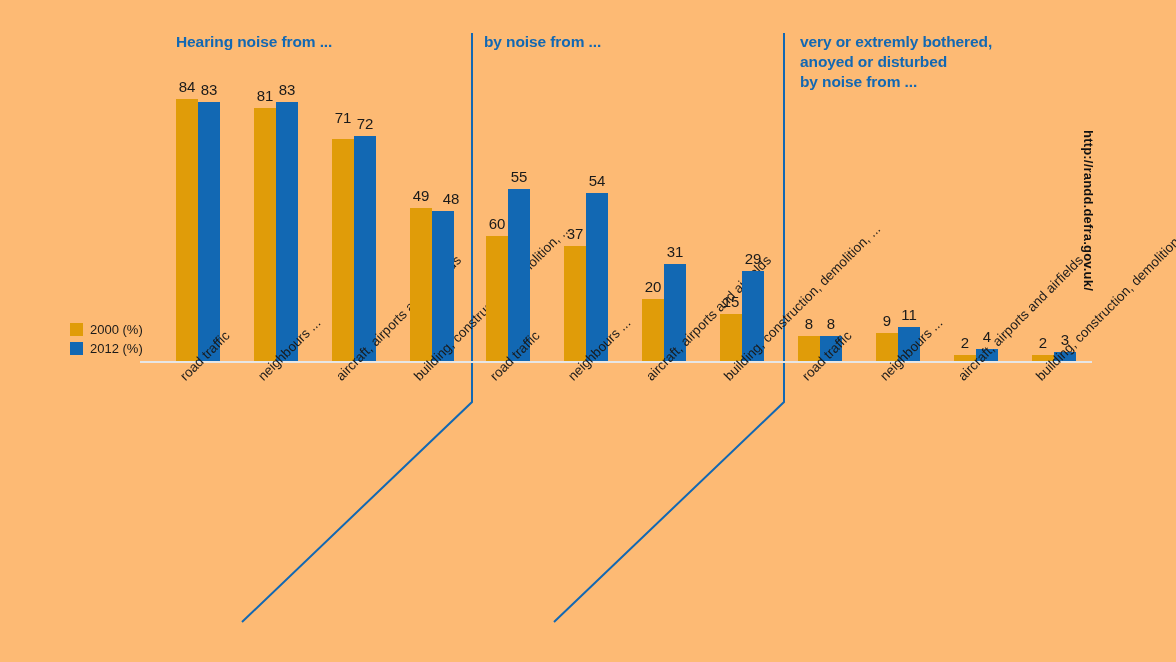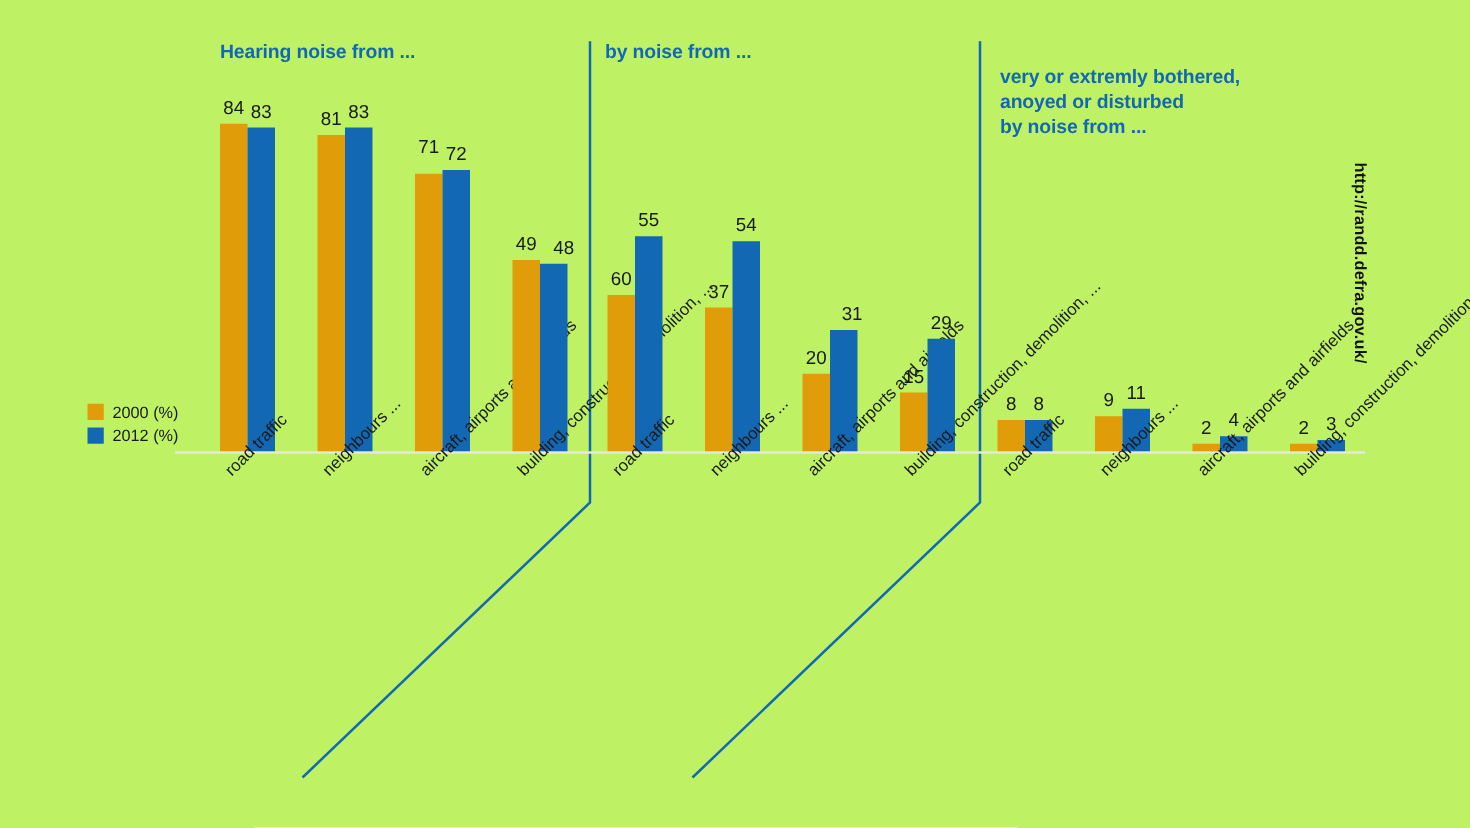--- a/index.html
+++ b/index.html
@@ -8,36 +8,36 @@
     background: #ffffff;
   }
   body {
     font-family: "Liberation Sans", sans-serif;
     -webkit-font-smoothing: antialiased;
   }
   #stage {
     position: relative;
     width: 1176px;
     height: 662px;
-    background: #bef264;
+    background: #fdba74;
     overflow: hidden;
   }
 
   
   .panel-title {
     position: absolute;
     font-weight: bold;
     font-size: 15.5px;
     line-height: 20px;
     color: #1268B3;
     letter-spacing: -0.1px;
   }
   #title-1 { left: 176px; top: 32px; width: 290px; }
   #title-2 { left: 484px; top: 32px; width: 280px; }
-  #title-3 { left: 800px; top: 32px; width: 290px; margin-top: 20px; }
+  #title-3 { left: 800px; top: 32px; width: 290px; }
 
   
   .sep-svg {
     position: absolute;
     left: 0; top: 0;
     width: 1176px;
     height: 662px;
     pointer-events: none;
   }
 
@@ -177,21 +177,21 @@
       <div class="vlabel" style="position: absolute; left: 504px; top: 169.4px;">55</div>
       <div class="cat" style="left: 487px; top: 373px;">road traffic</div>
       <div class="bar y2000" style="position: absolute; left: 564px; top: 245.56px; height: 115.44px;"></div>
       <div class="vlabel" style="position: absolute; left: 560px; top: 225.56px;">37</div>
       <div class="bar y2012" style="position: absolute; left: 586px; top: 192.52px; height: 168.48px;"></div>
       <div class="vlabel" style="position: absolute; left: 582px; top: 172.52px;">54</div>
       <div class="cat" style="left: 565px; top: 373px;">neighbours ...</div>
       <div class="bar y2000" style="position: absolute; left: 642px; top: 298.6px; height: 62.4px;"></div>
       <div class="vlabel" style="position: absolute; left: 638px; top: 278.6px;">20</div>
       <div class="bar y2012" style="position: absolute; left: 664px; top: 264.28px; height: 96.72px;"></div>
-      <div class="vlabel" style="position: absolute; left: 660px; top: 244.28px; text-align: right;">31</div>
+      <div class="vlabel" style="position: absolute; left: 660px; top: 244.28px;">31</div>
       <div class="cat" style="left: 643px; top: 373px;">aircraft, airports and airfields</div>
       <div class="bar y2000" style="position: absolute; left: 720px; top: 314.2px; height: 46.8px;"></div>
       <div class="vlabel" style="position: absolute; left: 716px; top: 294.2px;">15</div>
       <div class="bar y2012" style="position: absolute; left: 742px; top: 270.52px; height: 90.48px;"></div>
       <div class="vlabel" style="position: absolute; left: 738px; top: 250.52px;">29</div>
       <div class="cat" style="left: 721px; top: 373px;">building, construction, demolition, ...</div>
       <div class="bar y2000" style="position: absolute; left: 798px; top: 336.04px; height: 24.96px;"></div>
       <div class="vlabel" style="position: absolute; left: 794px; top: 316.04px;">8</div>
       <div class="bar y2012" style="position: absolute; left: 820px; top: 336.04px; height: 24.96px;"></div>
       <div class="vlabel" style="position: absolute; left: 816px; top: 316.04px;">8</div>

